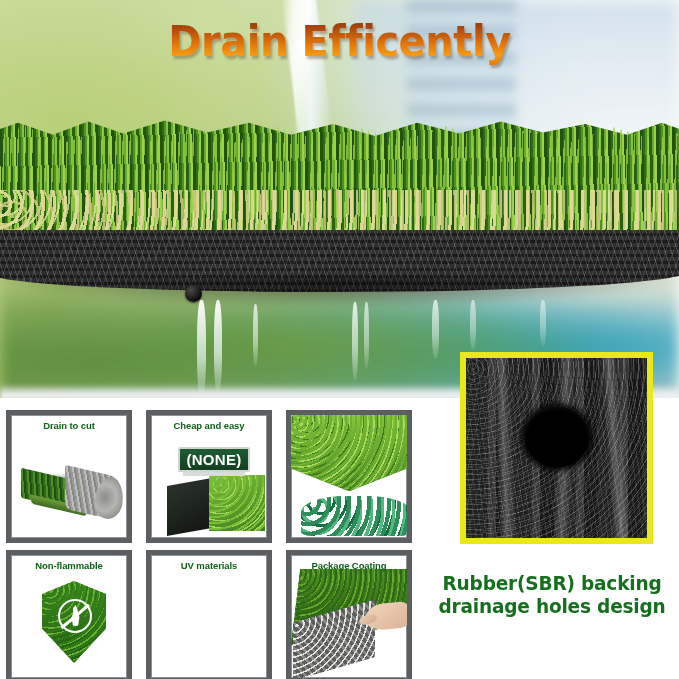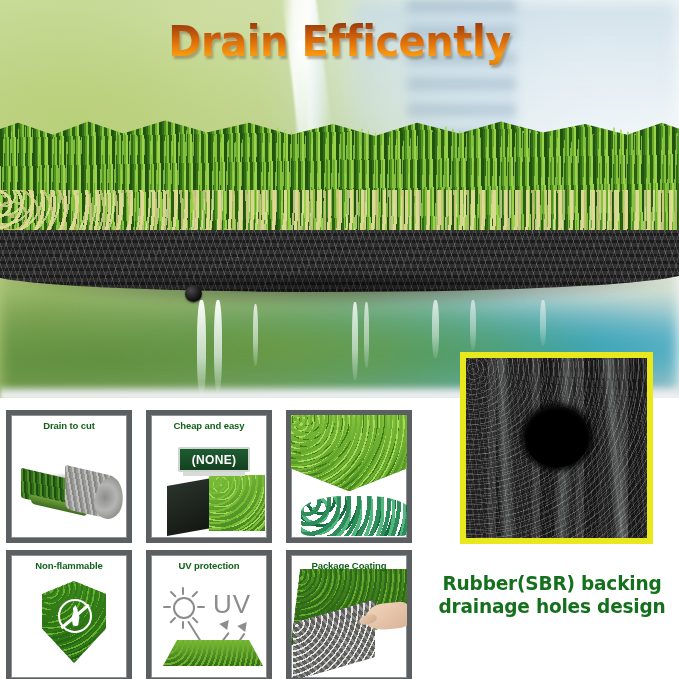--- a/index.html
+++ b/index.html
@@ -193,21 +193,21 @@
   }
 
   
   .sign {
     position:absolute; left:27px; top:32px; width:72px; height:25px;
     background:linear-gradient(180deg,#1e5c33,#14401f);
     border:2px solid #cfd6cf;
     border-radius:2px;
     display:flex; align-items:center; justify-content:center;
   }
-  .sign span { color:#fff; font-size:12px; font-weight:bold; letter-spacing:.3px; }
+  .sign span { color:#fff; font-size:15px; font-weight:bold; letter-spacing:.3px; }
   .sign-post { position:absolute; left:32px; top:57px; width:62px; height:4px; background:#d8dcd8; }
   .mat-dark {
     position:absolute; left:16px; top:66px; width:56px; height:50px;
     background:linear-gradient(160deg,#2a332c,#11160f);
     transform:skewY(-10deg);
   }
   .mat-green {
     position:absolute; left:58px; top:60px; width:56px; height:56px;
     background:
       repeating-radial-gradient(circle at 5px 5px, #78bd35 0 2px, rgba(0,0,0,0) 2px 6px),
@@ -435,45 +435,21 @@
       <div class="card-body">
         <div class="shield"></div>
         <div class="nofire-circle"></div>
         <div class="flame"></div>
         <div class="nofire-slash"></div>
       </div>
       <div class="card-label">Non-flammable</div>
     </div>
 
     <div class="card card-w" style="left:146px;top:550px;">
-      <div class="card-body">
-        <div class="sun"></div>
-        <div class="ray" style="left:31px;top:32px;width:2.4px;height:8px;"></div>
-        <div class="ray" style="left:31px;top:66px;width:2.4px;height:8px;"></div>
-        <div class="ray" style="left:12px;top:51px;width:8px;height:2.4px;"></div>
-        <div class="ray" style="left:46px;top:51px;width:8px;height:2.4px;"></div>
-        <div class="ray" style="left:18px;top:38px;width:8px;height:2.4px;transform:rotate(45deg);"></div>
-        <div class="ray" style="left:40px;top:38px;width:8px;height:2.4px;transform:rotate(-45deg);"></div>
-        <div class="ray" style="left:18px;top:64px;width:8px;height:2.4px;transform:rotate(-45deg);"></div>
-        <div class="ray" style="left:40px;top:64px;width:8px;height:2.4px;transform:rotate(45deg);"></div>
-
-        <div class="uv-text">UV</div>
-
-        <div class="arrow-line" style="left:36px;top:66px;width:2.4px;height:30px;transform:rotate(-32deg);transform-origin:top;"></div>
-        <div class="arrow-head" style="left:54px;top:88px;transform:rotate(160deg);"></div>
-
-        <div class="arrow-line" style="left:60px;top:72px;width:2.4px;height:28px;transform:rotate(37deg);transform-origin:bottom;"></div>
-        <div class="arrow-head" style="left:70px;top:64px;transform:rotate(38deg);"></div>
-
-        <div class="arrow-line" style="left:78px;top:74px;width:2.4px;height:26px;transform:rotate(34deg);transform-origin:bottom;"></div>
-        <div class="arrow-head" style="left:88px;top:66px;transform:rotate(38deg);"></div>
-
-        <div class="uv-turf"></div>
-      </div>
-      <div class="card-label">UV protection</div>
+      <div class="card-label">UV materials</div>
     </div>
 
     <div class="card card-w" style="left:286px;top:550px;">
       <div class="card-body">
         <div class="pk-grass"></div>
         <div class="pk-back"></div>
         <div class="pk-hand"></div>
         <div class="pk-finger"></div>
       </div>
       <div class="card-label">Package Coating</div>

